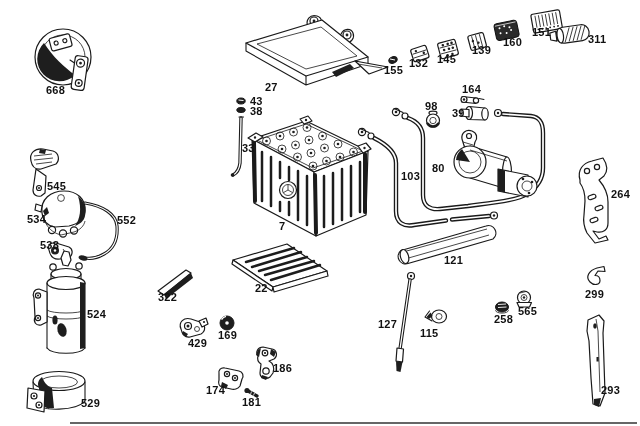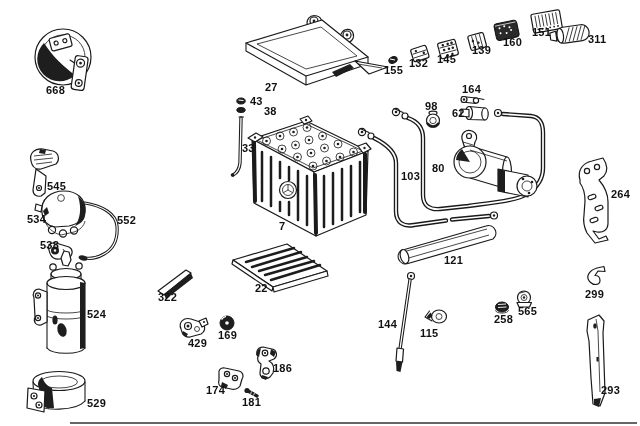--- a/index.html
+++ b/index.html
@@ -466,42 +466,42 @@
   <span class="plbl" style="left:46px;top:85px">668</span>
   <span class="plbl" style="left:265px;top:82px">27</span>
   <span class="plbl" style="left:384px;top:65px">155</span>
   <span class="plbl" style="left:409px;top:58px">132</span>
   <span class="plbl" style="left:437px;top:54px">145</span>
   <span class="plbl" style="left:472px;top:45px">139</span>
   <span class="plbl" style="left:503px;top:37px">160</span>
   <span class="plbl" style="left:532px;top:27px">151</span>
   <span class="plbl" style="left:588px;top:34px">311</span>
   <span class="plbl" style="left:250px;top:96px">43</span>
-  <span class="plbl" style="left:264px;top:106px">38</span>
+  <span class="plbl" style="left:250px;top:106px">38</span>
   <span class="plbl" style="left:242px;top:143px">33</span>
   <span class="plbl" style="left:279px;top:221px">7</span>
   <span class="plbl" style="left:425px;top:101px">98</span>
   <span class="plbl" style="left:462px;top:84px">164</span>
-  <span class="plbl" style="left:452px;top:108px">62</span>
+  <span class="plbl" style="left:452px;top:108px">39</span>
   <span class="plbl" style="left:432px;top:163px">80</span>
   <span class="plbl" style="left:401px;top:171px">103</span>
   <span class="plbl" style="left:444px;top:255px">121</span>
-  <span class="plbl" style="left:378px;top:319px">144</span>
+  <span class="plbl" style="left:378px;top:319px">127</span>
   <span class="plbl" style="left:420px;top:328px">115</span>
   <span class="plbl" style="left:494px;top:314px">258</span>
   <span class="plbl" style="left:518px;top:306px">565</span>
   <span class="plbl" style="left:585px;top:289px">299</span>
   <span class="plbl" style="left:611px;top:189px">264</span>
   <span class="plbl" style="left:601px;top:385px">293</span>
   <span class="plbl" style="left:47px;top:181px">545</span>
   <span class="plbl" style="left:27px;top:214px">534</span>
   <span class="plbl" style="left:117px;top:215px">552</span>
   <span class="plbl" style="left:40px;top:240px">538</span>
   <span class="plbl" style="left:87px;top:309px">524</span>
-  <span class="plbl" style="left:87px;top:398px">529</span>
+  <span class="plbl" style="left:81px;top:398px">529</span>
   <span class="plbl" style="left:158px;top:292px">322</span>
   <span class="plbl" style="left:255px;top:283px">22</span>
   <span class="plbl" style="left:188px;top:338px">429</span>
   <span class="plbl" style="left:218px;top:330px">169</span>
   <span class="plbl" style="left:206px;top:385px">174</span>
   <span class="plbl" style="left:273px;top:363px">186</span>
   <span class="plbl" style="left:242px;top:397px">181</span>
 </div>
 
 </body></html>

